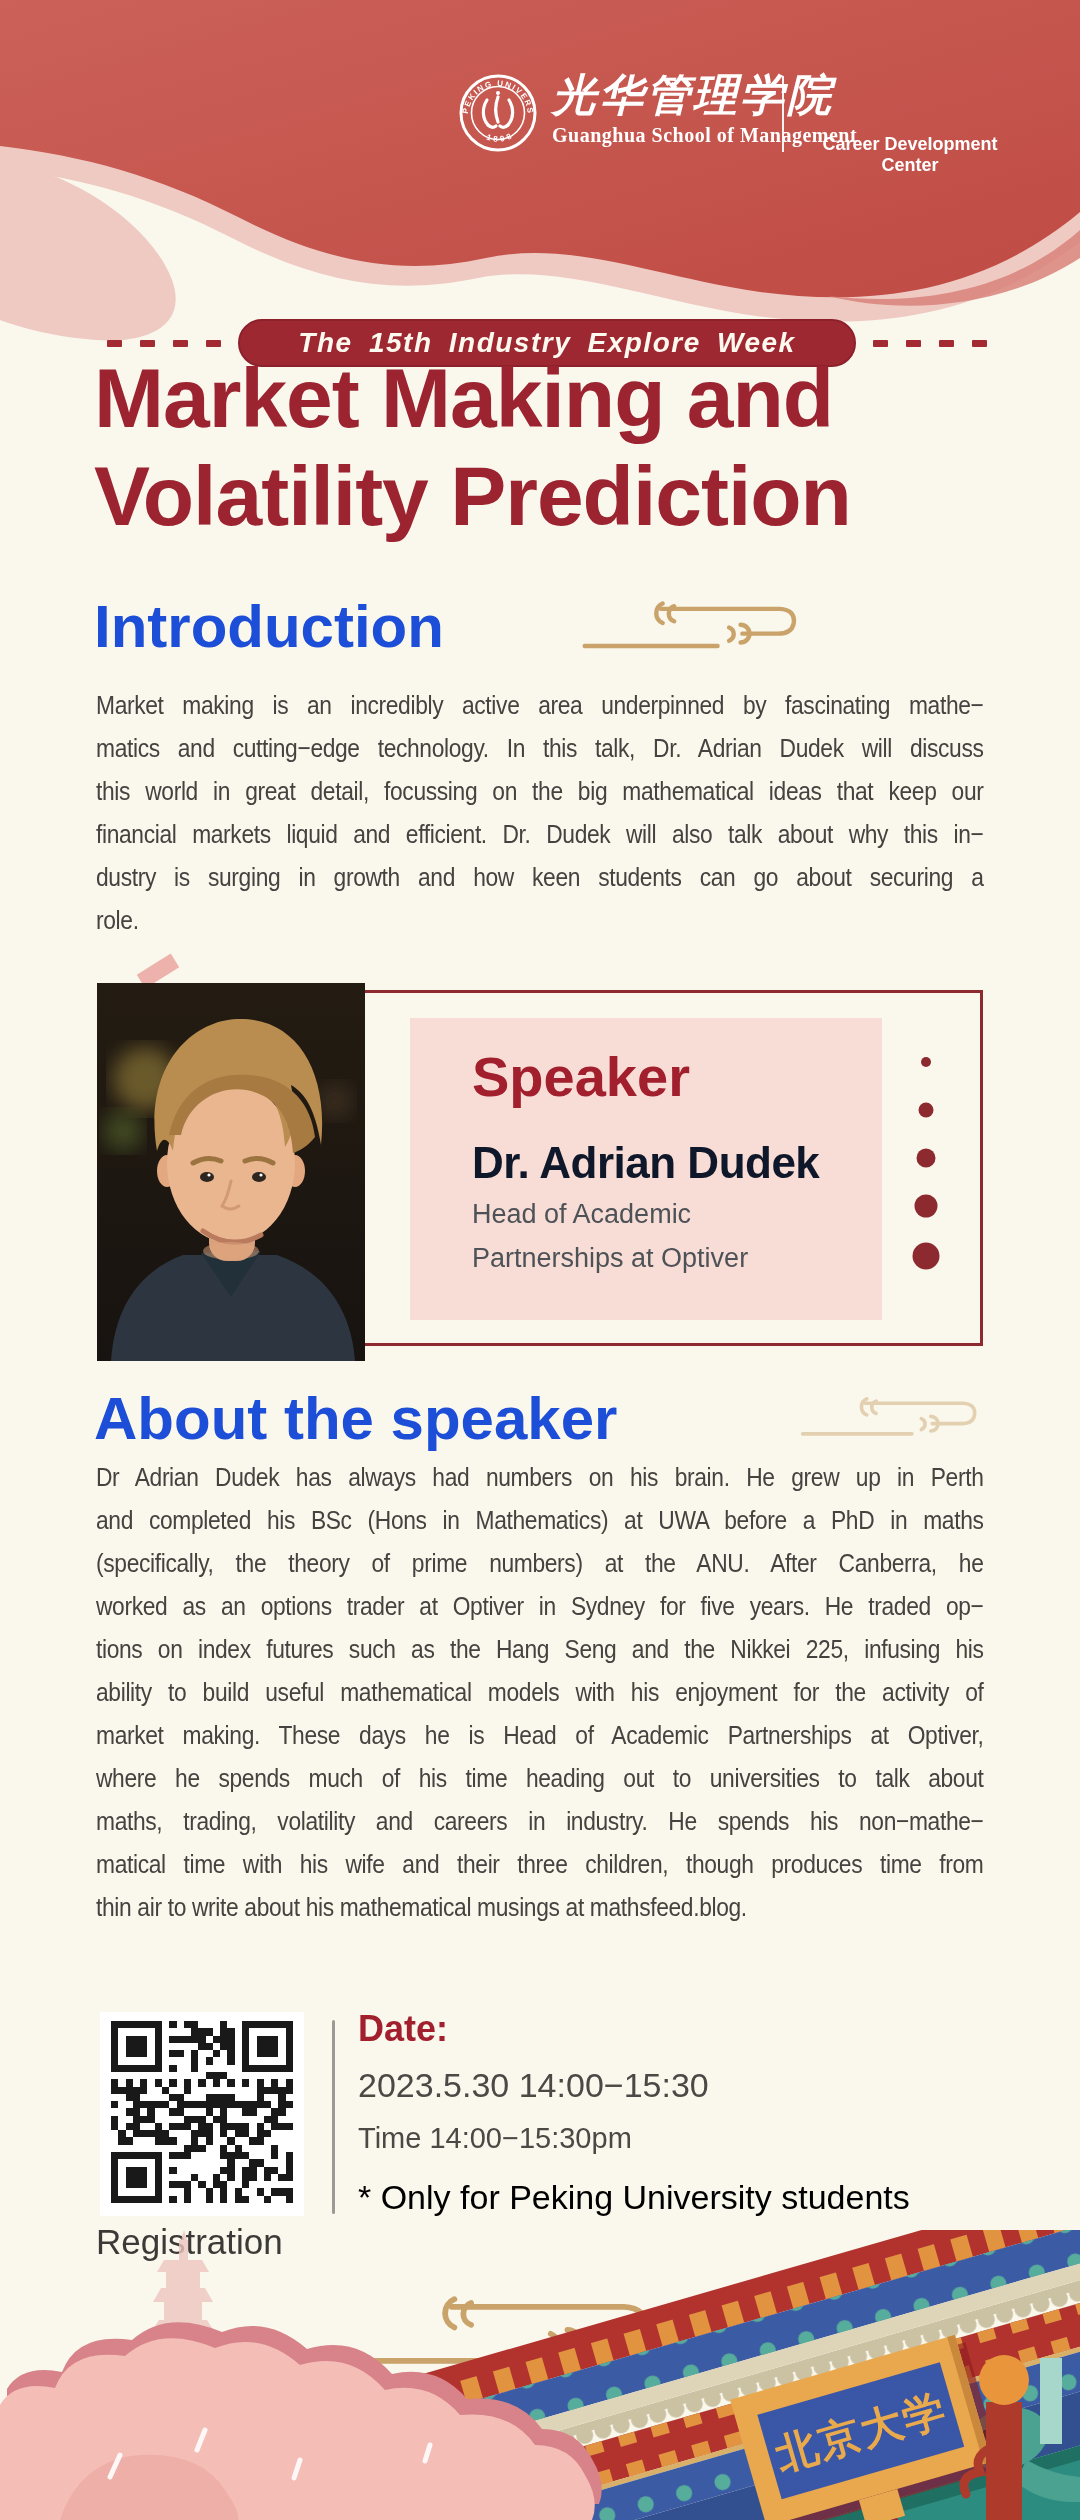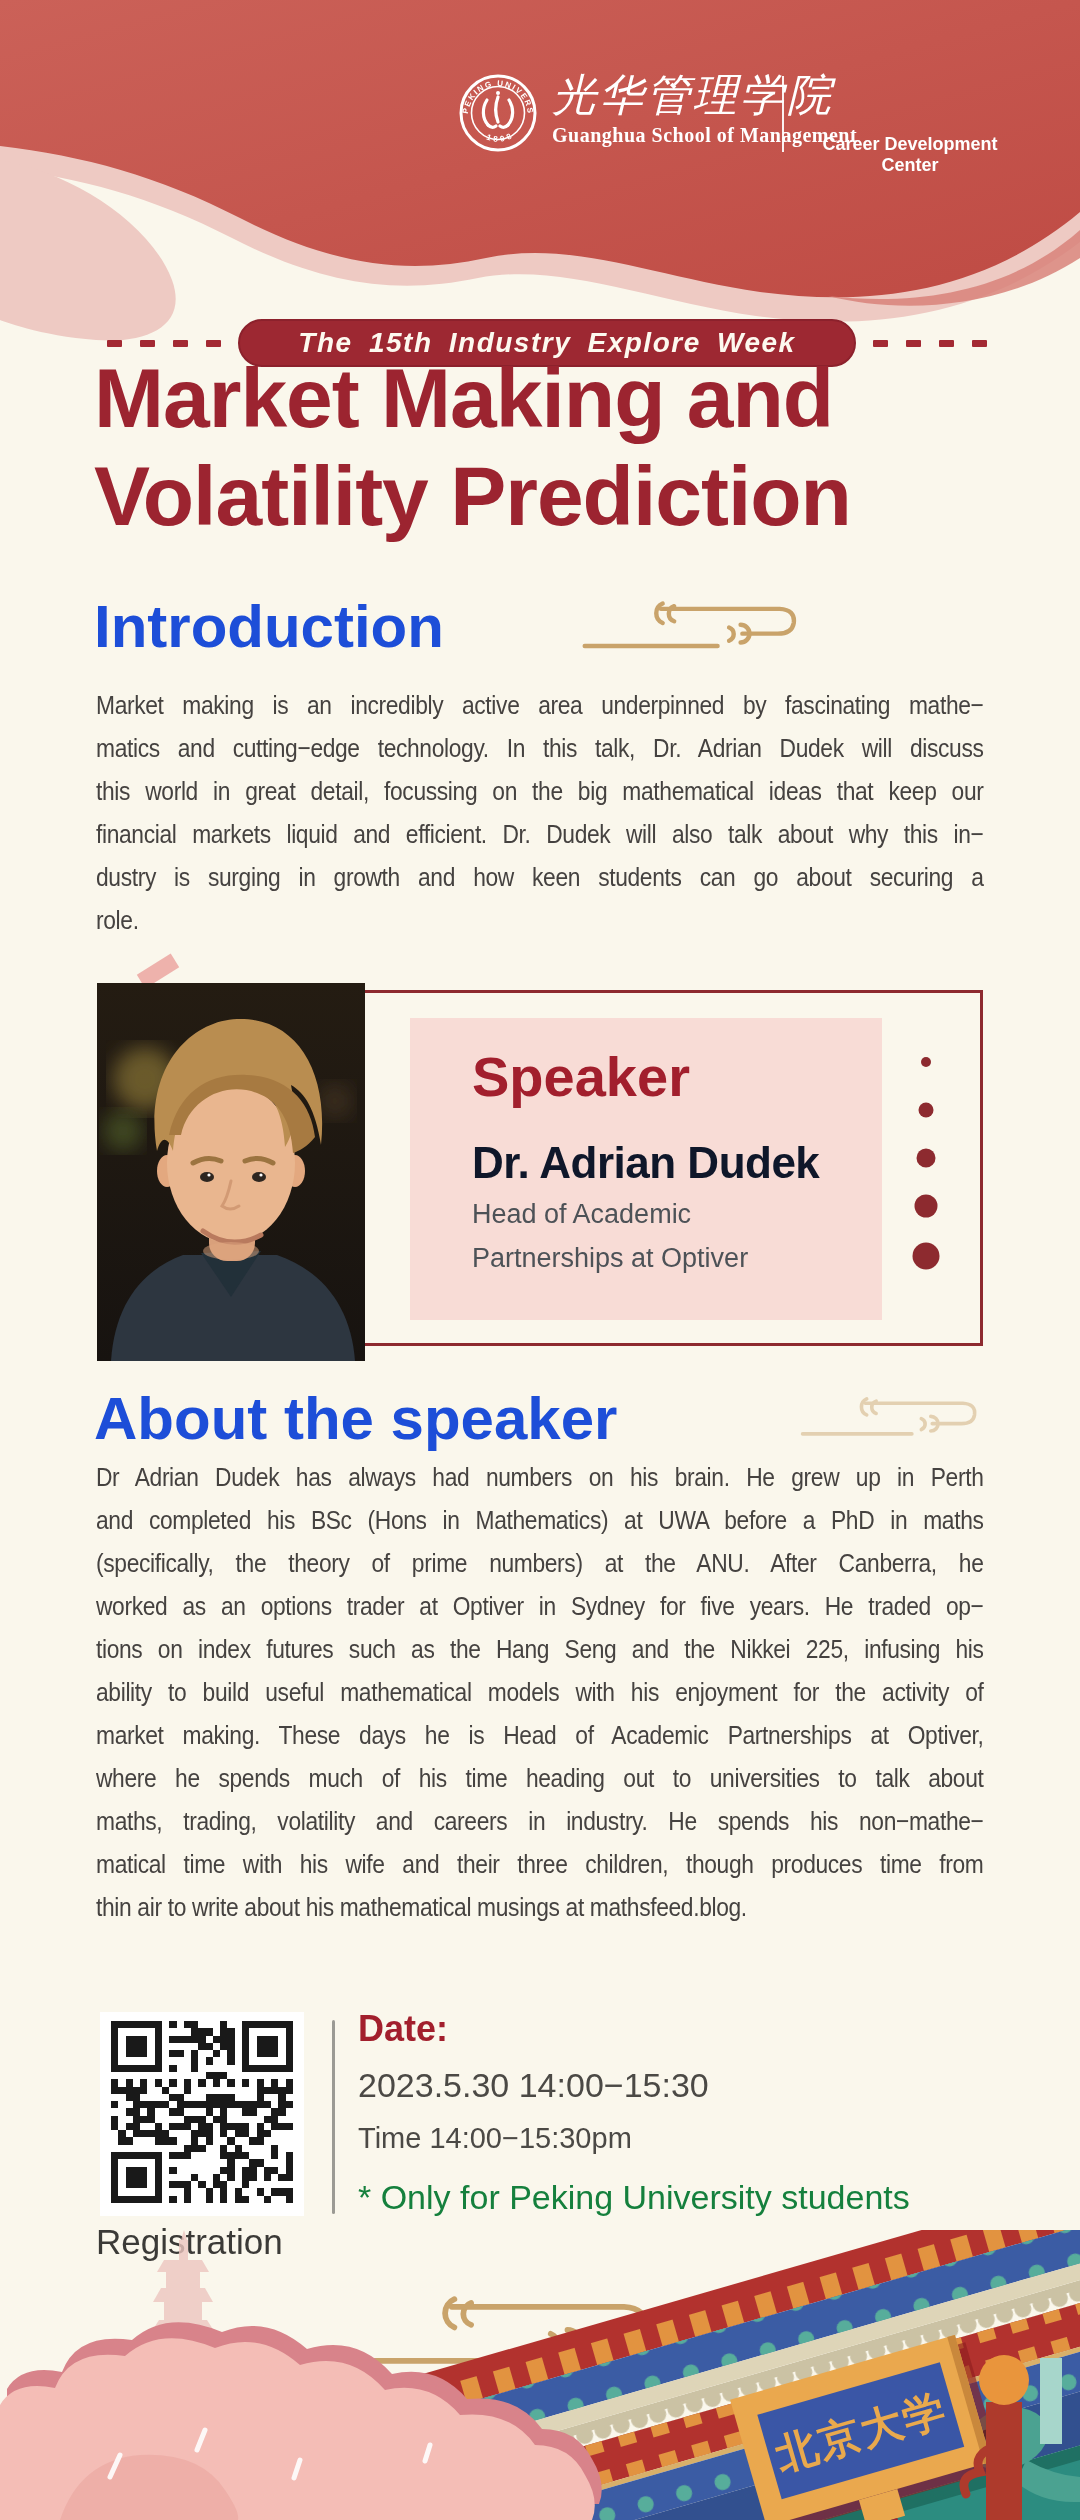--- a/index.html
+++ b/index.html
@@ -2,21 +2,21 @@
 <html><head>
 <meta charset="utf-8">
 <style>
   html,body{margin:0;padding:0;background:#e8e4d8;}
   .poster{position:relative;width:1080px;height:2520px;background:#faf7ec;overflow:hidden;
           font-family:"Liberation Sans","DejaVu Sans",sans-serif;}
   .abs{position:absolute;}
 
   
   .header-svg{left:0;top:0;}
-  .logo-zh1{left:552px;top:66px;font-size:44px;font-weight:400;color:#fff;letter-spacing:3px;font-style:italic;}
+  .logo-zh1{left:552px;top:66px;font-size:44px;font-weight:700;color:#fff;letter-spacing:3px;font-style:italic;}
   .logo-en1{left:552px;top:124px;font-size:20px;font-weight:700;color:#fff;font-family:"Liberation Serif","DejaVu Serif",serif;letter-spacing:.5px;}
   .logo-div{left:782px;top:76px;width:2px;height:76px;background:rgba(255,255,255,.92);}
   .logo-zh2{left:802px;top:82px;font-size:38px;font-weight:500;color:#fff;letter-spacing:4px;}
   .logo-en2{left:802px;top:134px;width:216px;text-align:center;font-size:18px;font-weight:700;color:#fff;font-family:Liberation Sans, sans-serif;}
   .seal{left:455px;top:70px;}
 
   
   .banner-row{left:98px;top:320px;width:898px;height:46px;display:flex;align-items:center;}
   .dash{width:15px;height:7px;background:#a32933;margin:0 9px;border-radius:1px;flex:0 0 auto;}
   .pill{flex:1 1 auto;height:44px;margin:0 8px;background:#9d2832;border:2px solid #8c212c;border-radius:24px;
@@ -51,21 +51,21 @@
   .speaker-role{left:472px;top:1192px;font-size:27px;line-height:44px;color:#4d5257;}
   .dots{left:906px;top:1050px;}
 
   
   .qr-box{left:100px;top:2012px;width:204px;height:204px;background:#ffffff;display:flex;align-items:center;justify-content:center;}
   .qr-caption{left:96px;top:2222px;width:212px;text-align:left;font-size:35px;color:#3b3a37;}
   .reg-divider{left:332px;top:2020px;width:3px;height:194px;background:#9b9a94;border-radius:2px;}
   .date-label{left:358px;top:2008px;font-size:36px;font-weight:700;color:#a21f2d;}
   .date-value{left:358px;top:2066px;font-size:34px;color:#4b4945;}
   .time-value{left:358px;top:2122px;font-size:29px;color:#4b4945;}
-  .reg-note{left:358px;top:2178px;font-size:34px;color:#15803d;}
+  .reg-note{left:358px;top:2178px;font-size:34px;color:#000000;}
 
   .bottom-svg{left:0;top:2230px;}
 </style>
 </head>
 <body>
 
 <div class="poster">
 
   <svg class="abs header-svg" width="1080" height="350" viewBox="0 0 1080 350">
     <defs>

